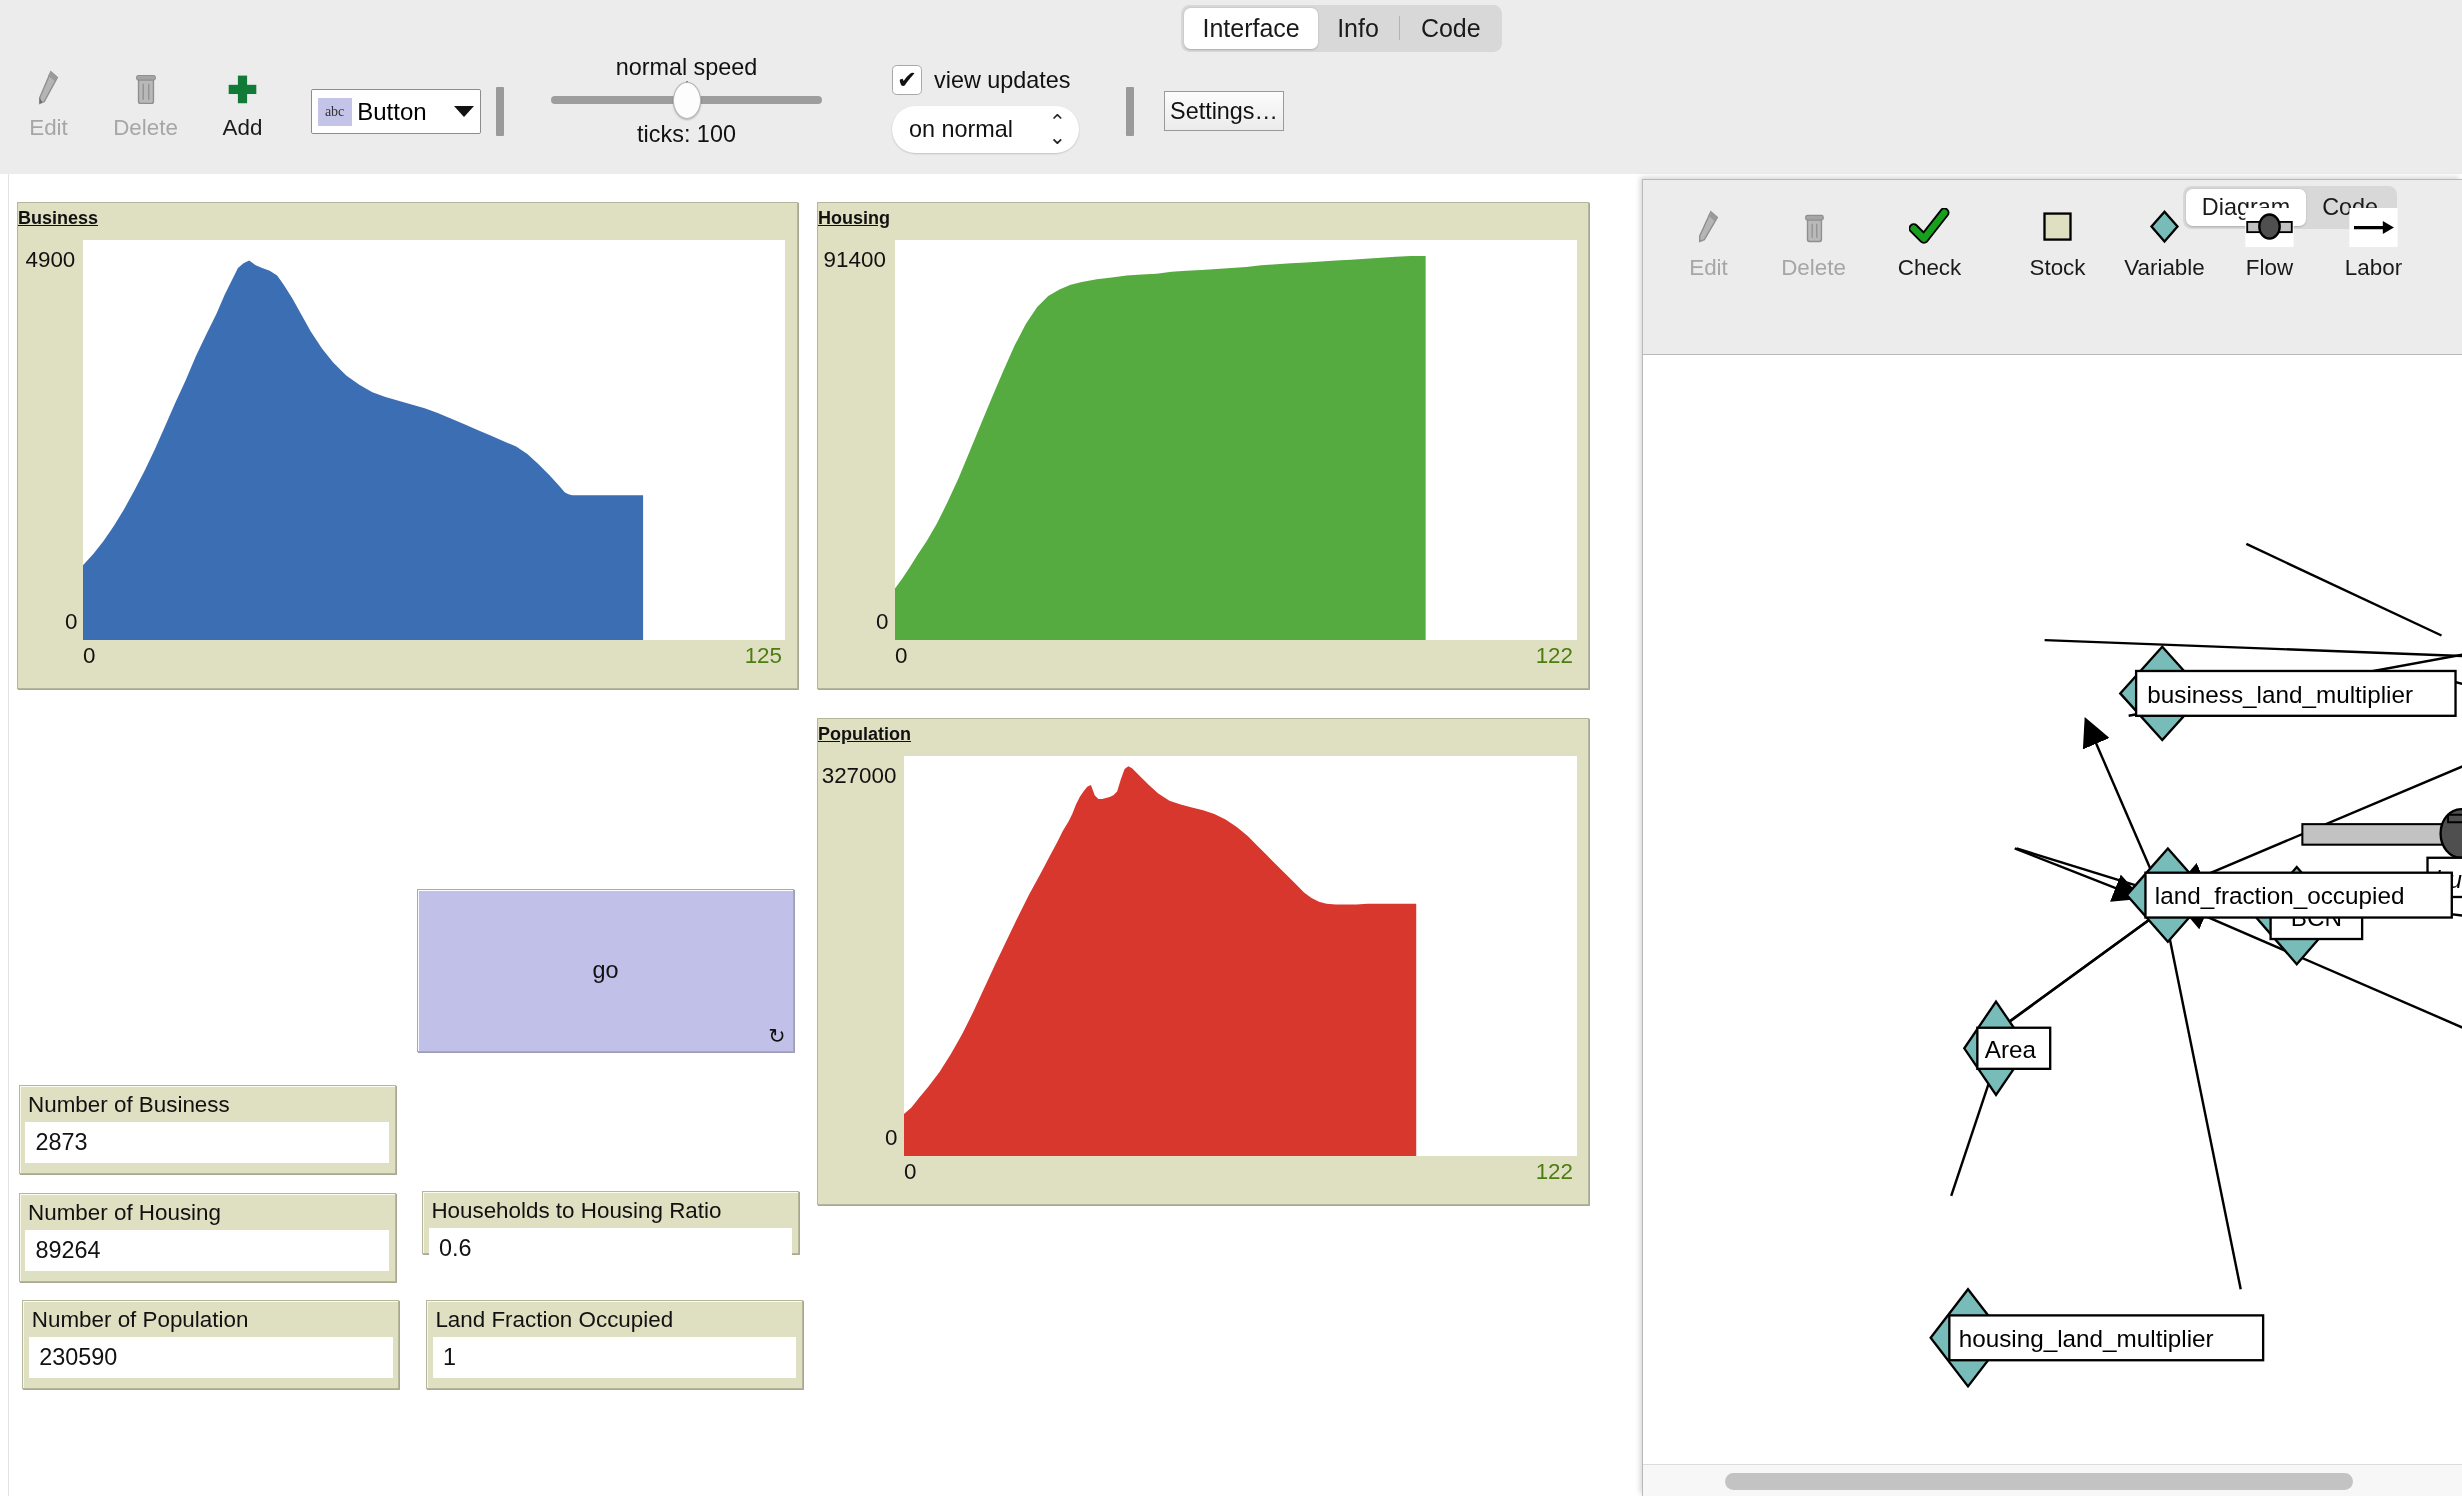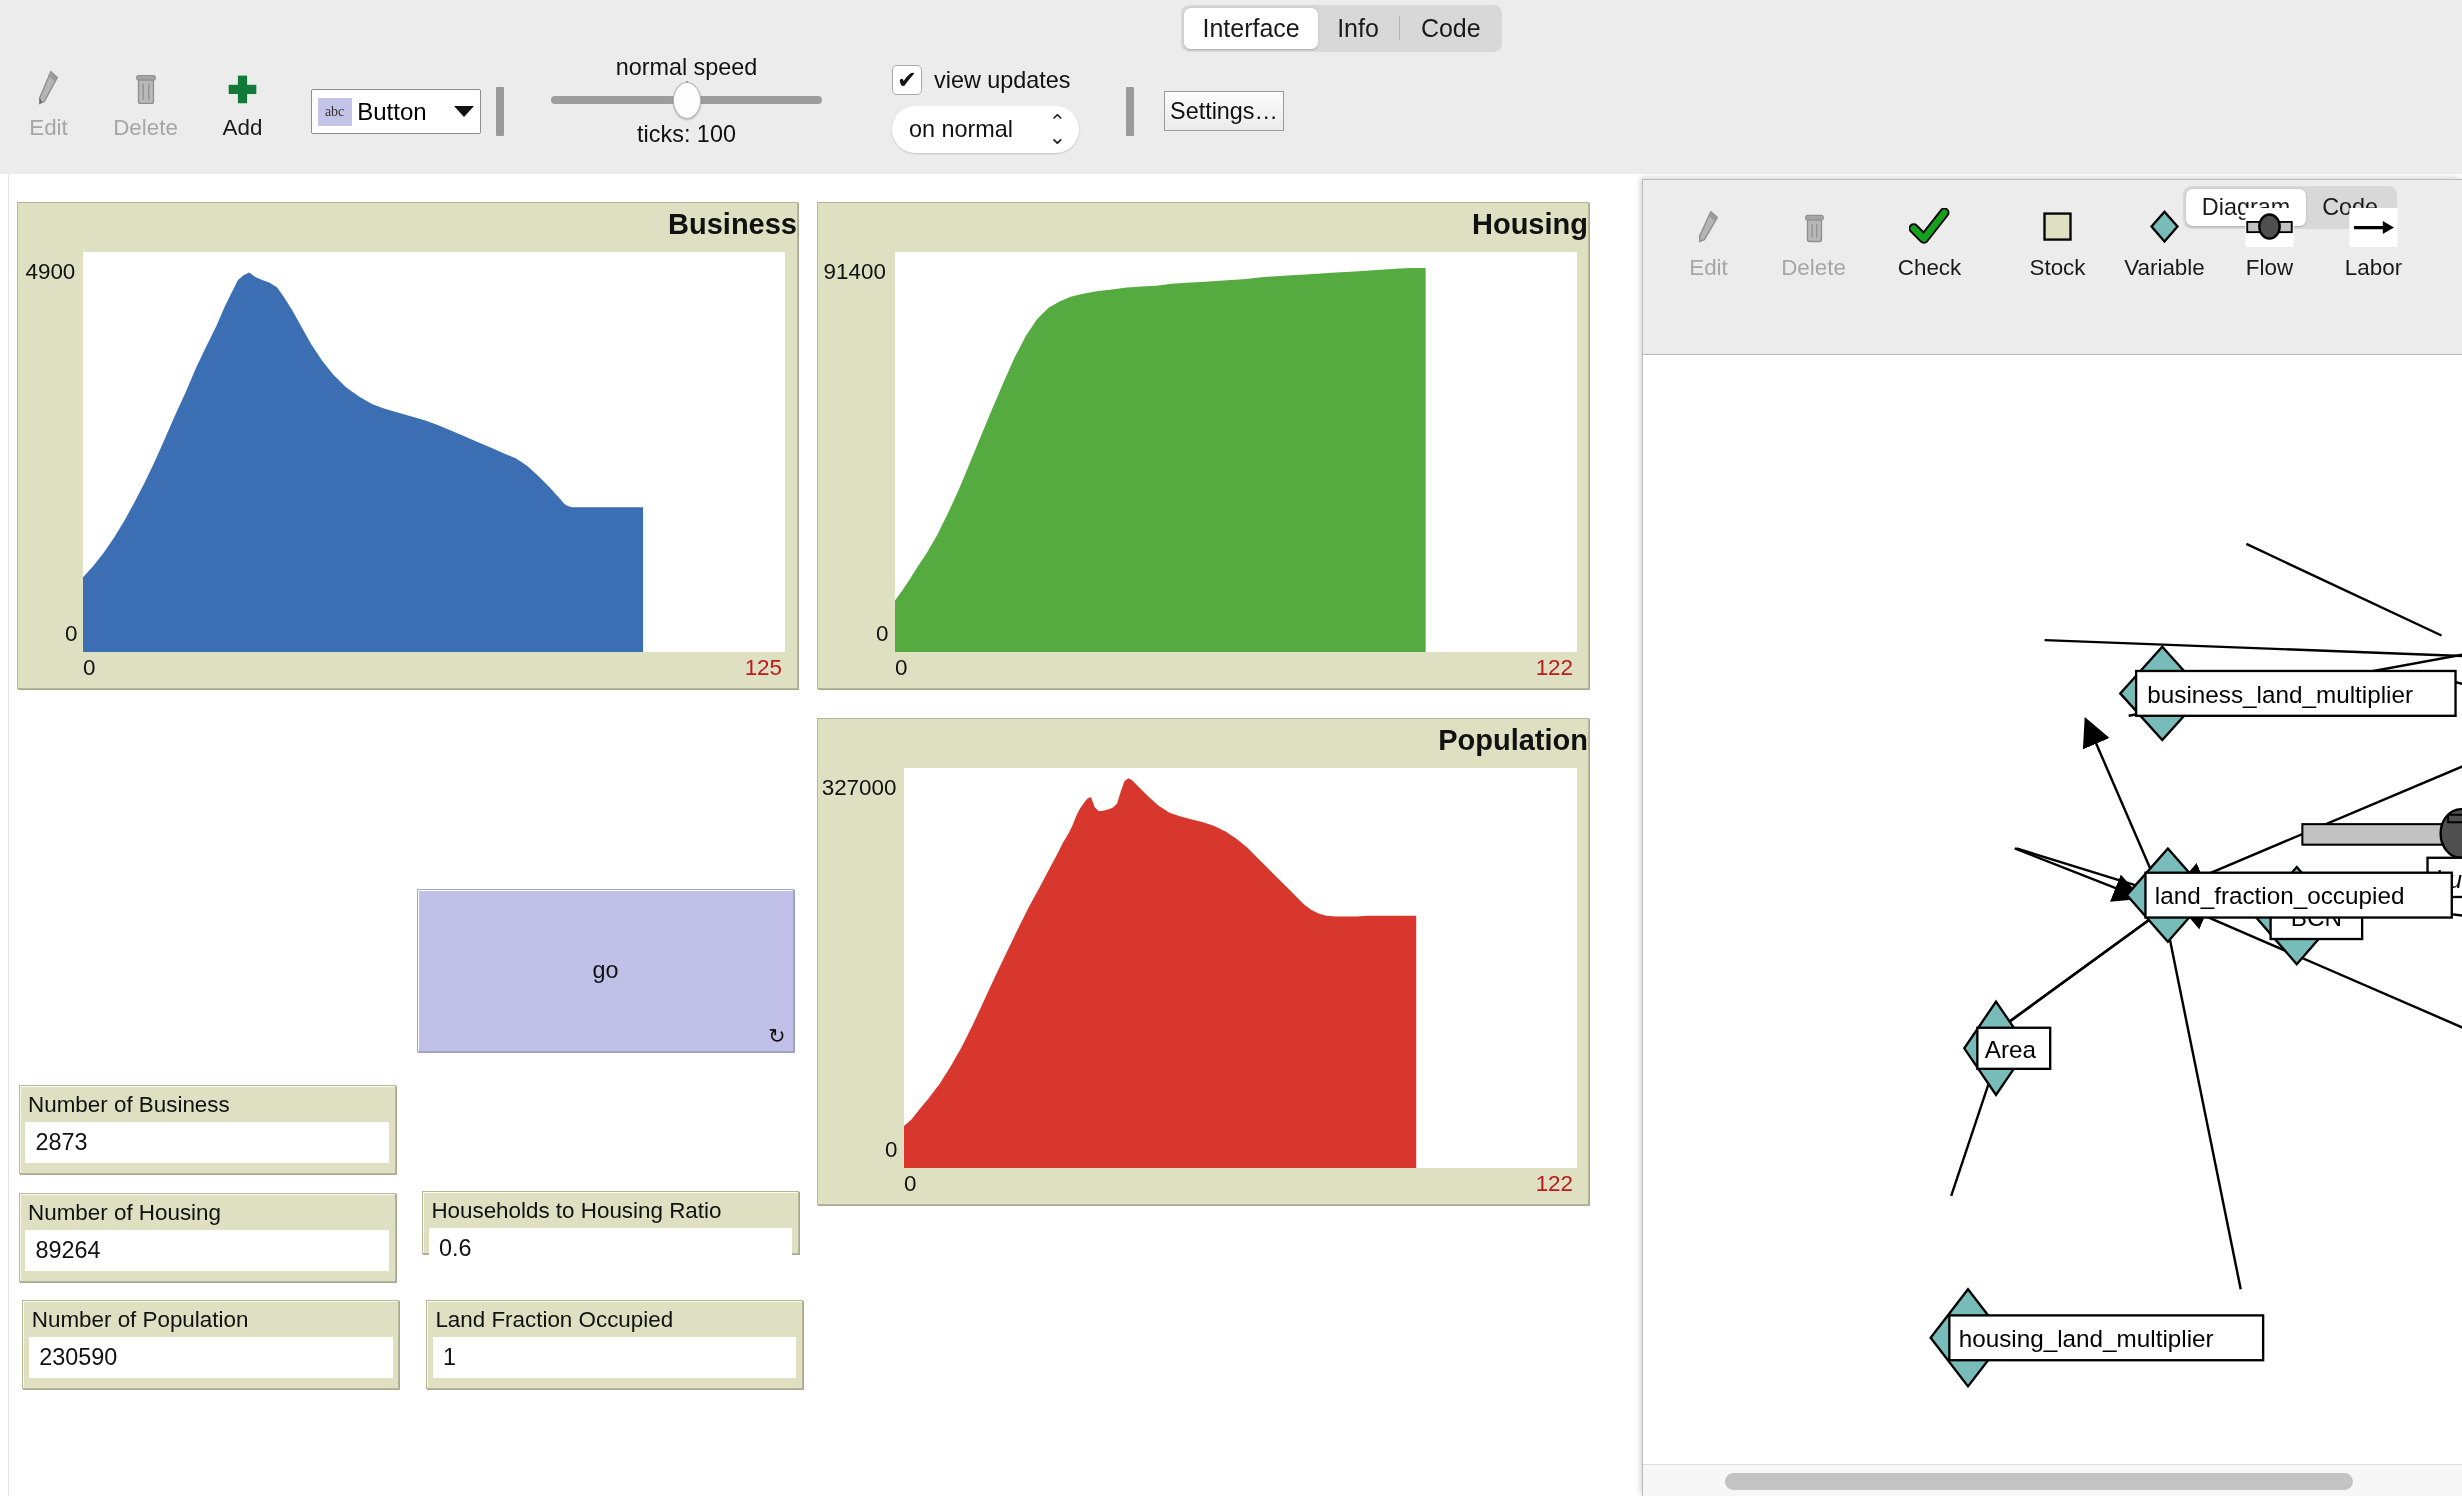--- a/index.html
+++ b/index.html
@@ -98,28 +98,28 @@
   
   .canvas { position: absolute; left: 0; top: 174px; width: 2462px; height: 1323px; background: #fff; }
   .canvas-left-edge { position: absolute; left: 7.5px; top: 0; width: 1.9px; height: 1323px; background: #e3e3e3; }
 
   
   .plot {
     position: absolute; background: #dfdfc2;
     border: 1.9px solid #b6b69b; box-shadow: 0.9px 0.9px 0 #9e9e87;
     padding: 0;
   }
-  .plot-title { text-align: right; font-size: 29px; font-weight: bold; color: #111; padding: 4.7px 0 3.7px; }
+  .plot-title { text-align: left; font-size: 18px; font-weight: bold; color: #111; padding: 4.7px 0 3.7px; text-decoration: underline; }
   .plot-body { position: relative; }
   .plot-area { position: absolute; background: #ffffff; overflow: hidden; }
   .plot-area svg { display: block; width: 100%; height: 100%; }
   .ymax { position: absolute; font-size: 22.4px; color: #111; }
   .ymin { position: absolute; font-size: 22.4px; color: #111; }
   .xmin { position: absolute; font-size: 22.4px; color: #111; }
-  .xmax { position: absolute; font-size: 22.4px; color: #b91c1c; }
+  .xmax { position: absolute; font-size: 22.4px; color: #4d7c0f; }
 
   
   .nl-button {
     position: absolute; background: #c0c0e8;
     border: 1.9px solid #a5a5cc;
     box-shadow: inset 0.9px 0.9px 0 #ffffff, 0.9px 0.9px 0 #9494ad;
     display: flex; align-items: center; justify-content: center;
     font-size: 23.4px; color: #111;
   }
   .forever-icon {

